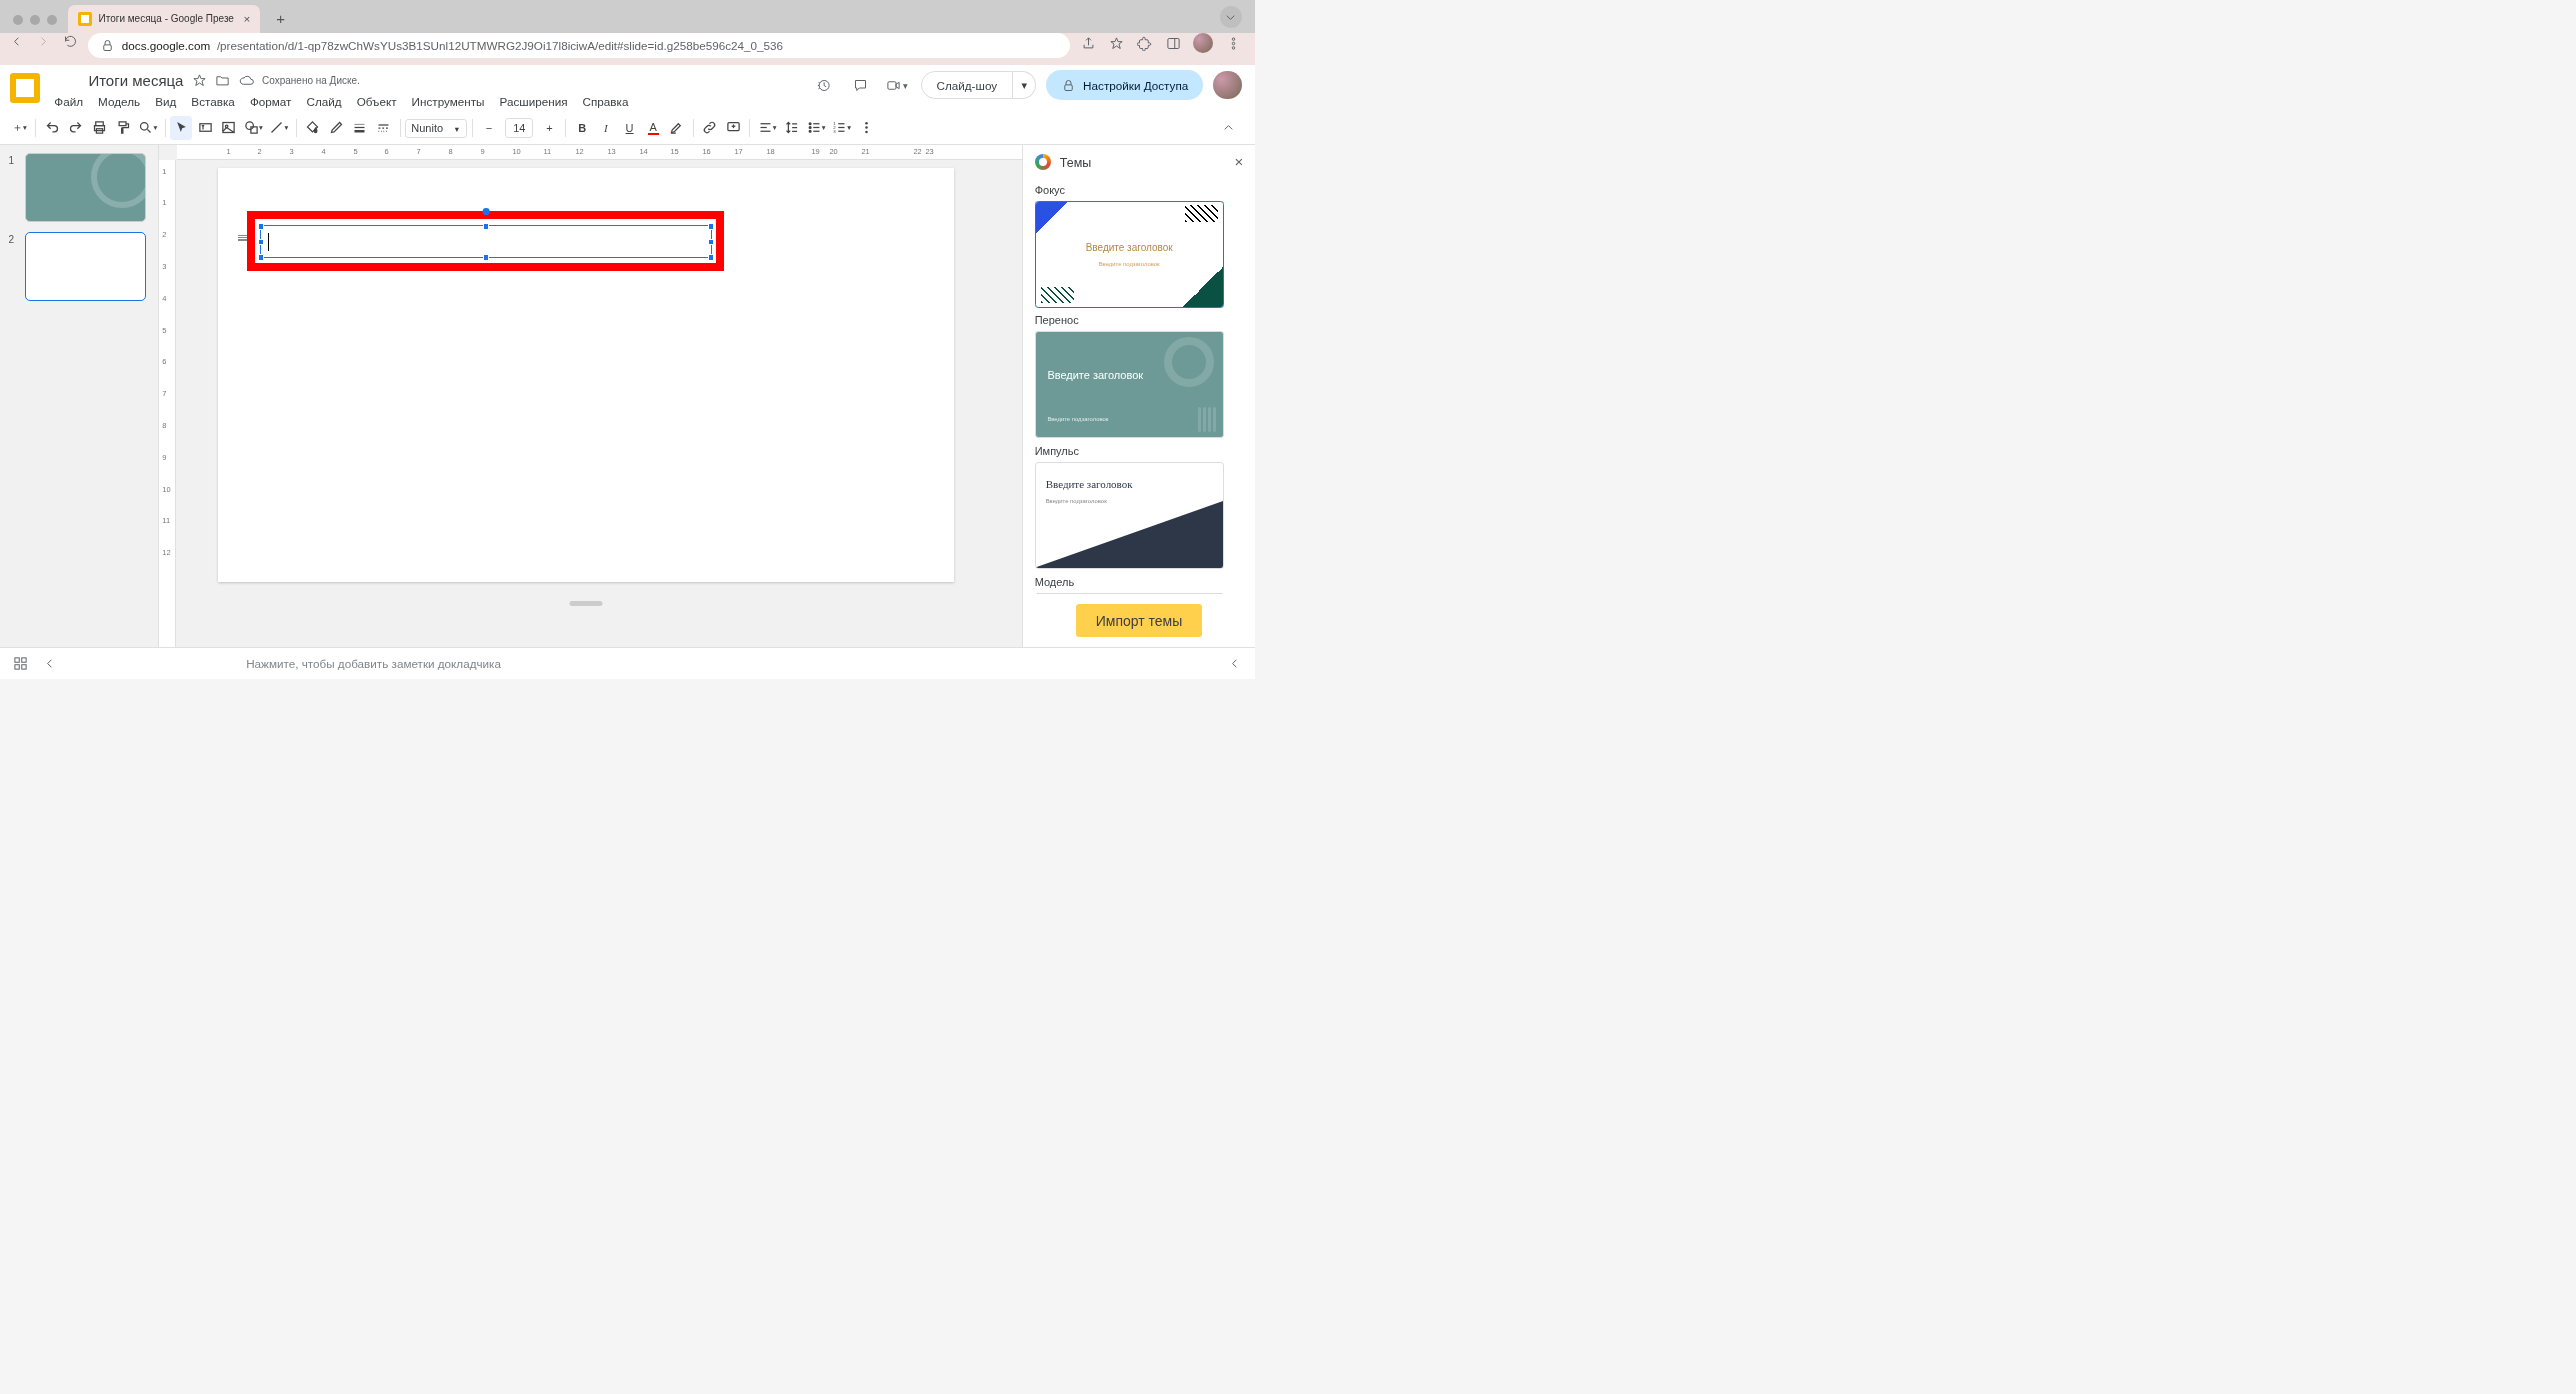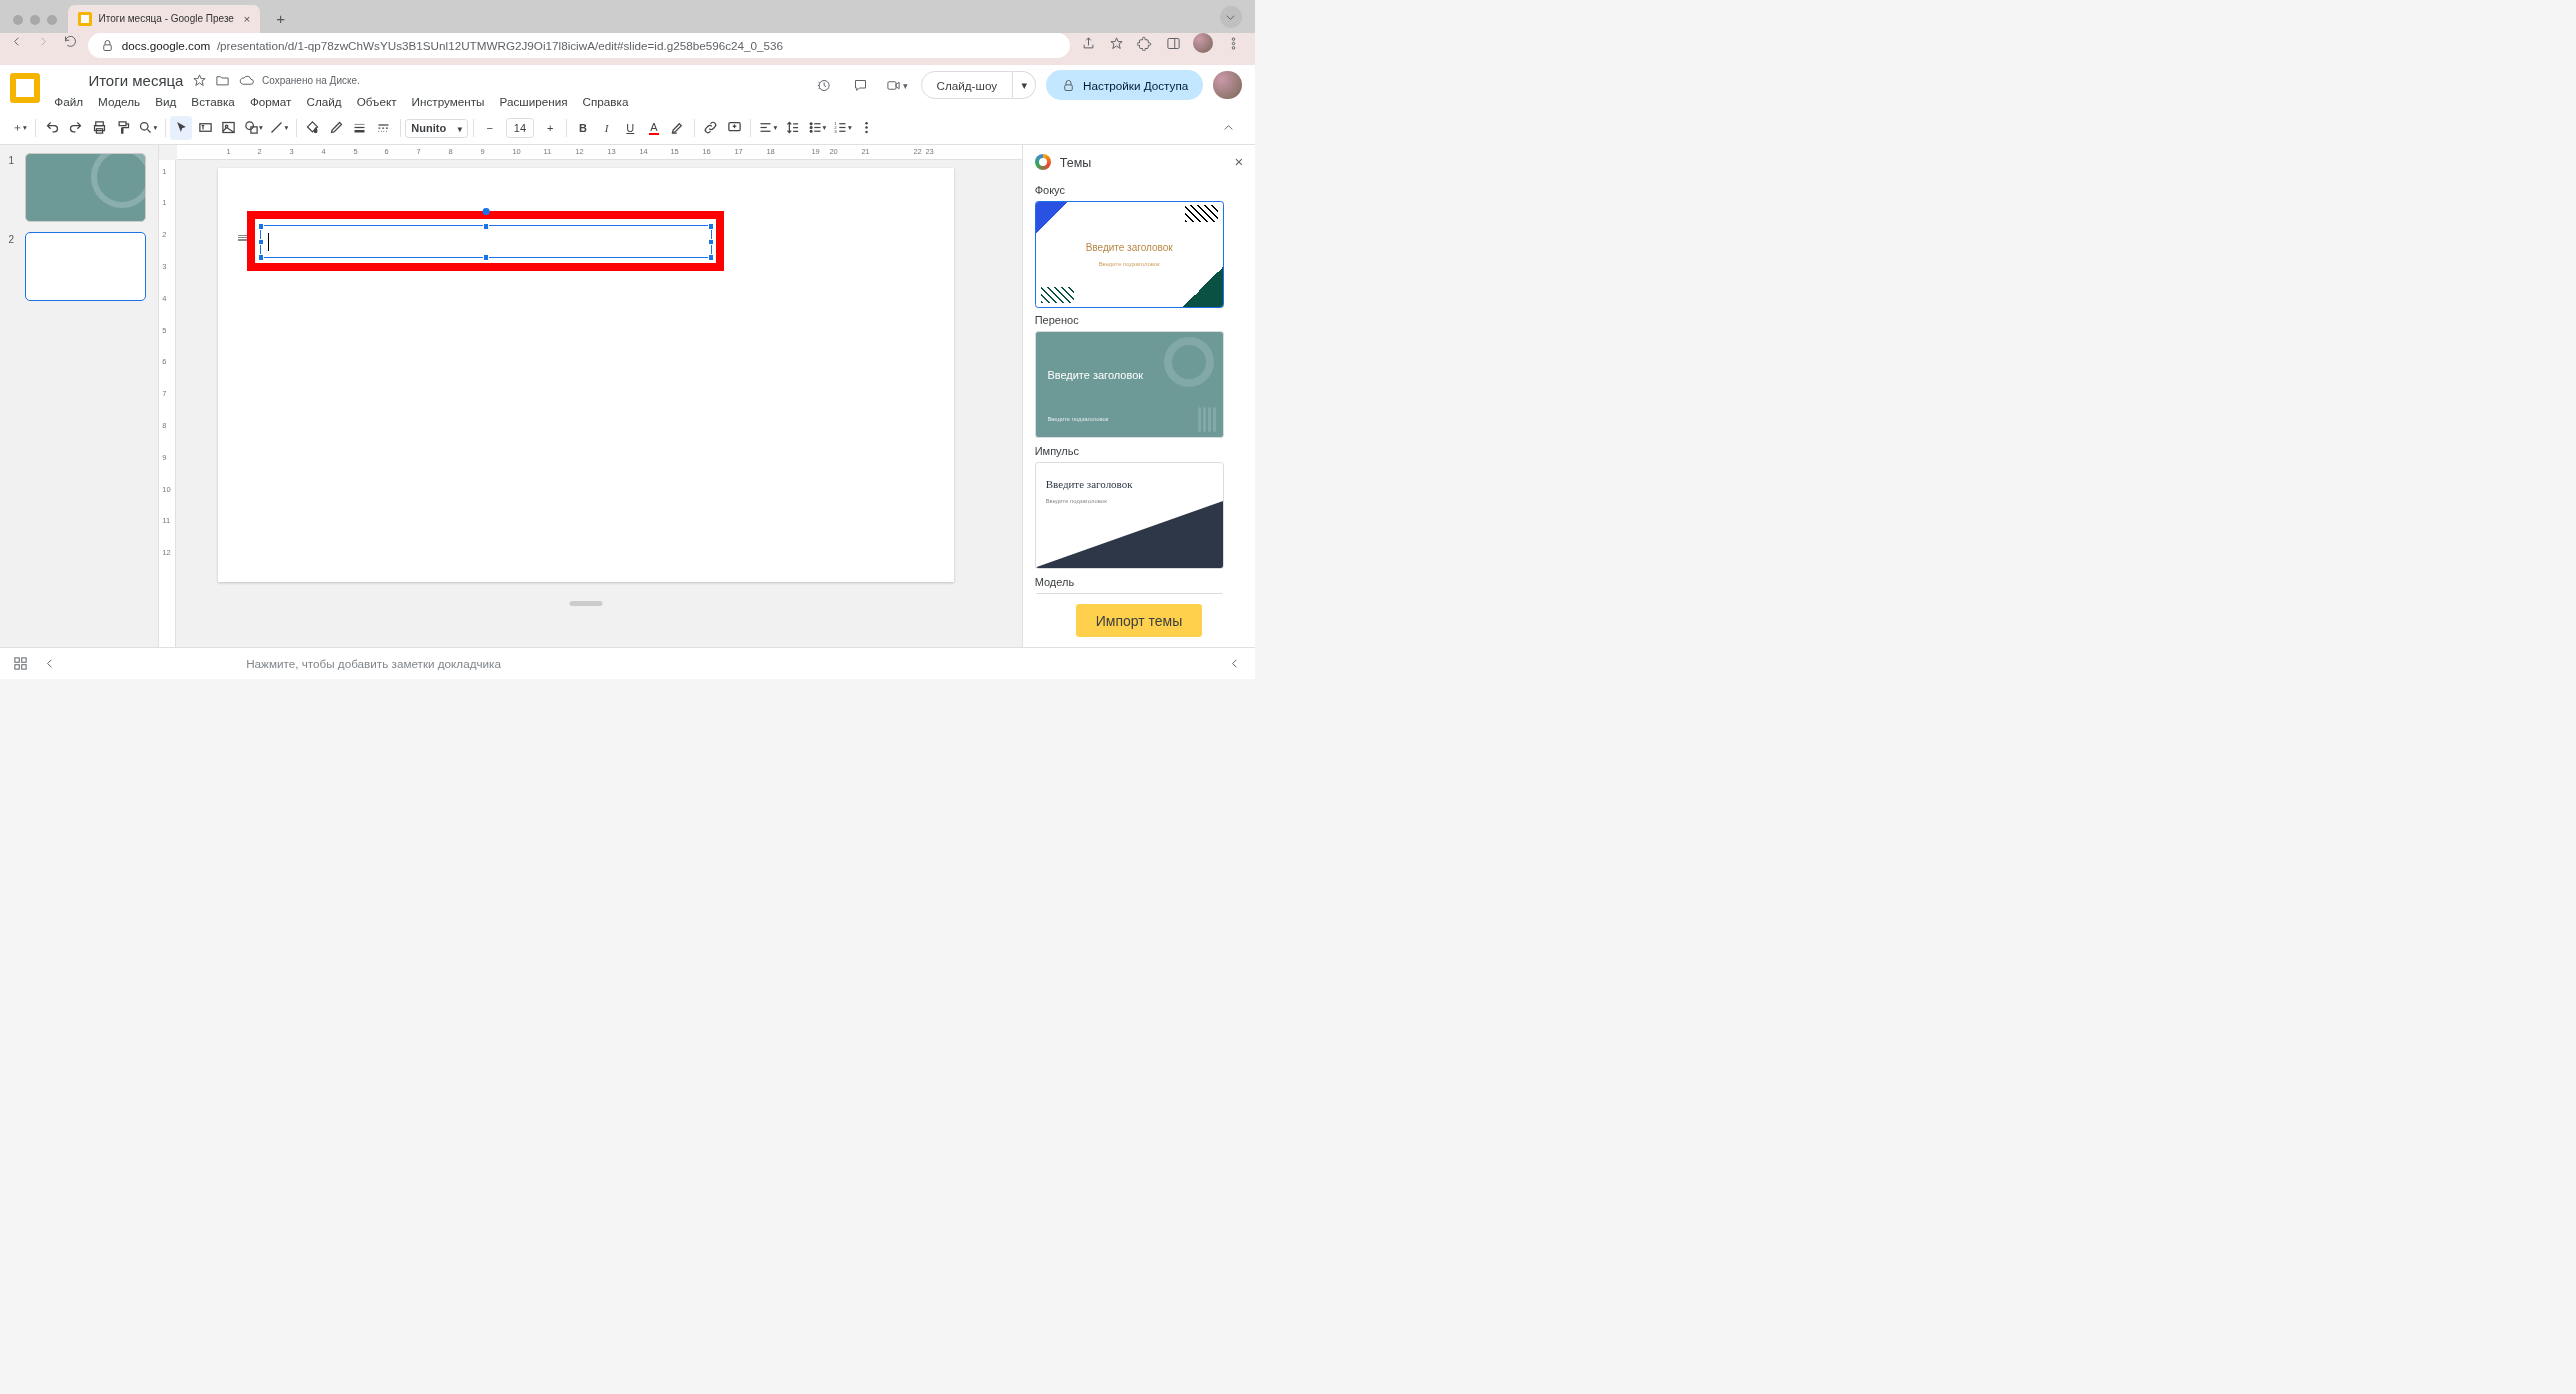--- a/index.html
+++ b/index.html
@@ -35,21 +35,21 @@
   .hdr-btn { width:27px; height:27px; display:flex; align-items:center; justify-content:center; color:#5f6368; border-radius:3.3px;}
   .slideshow { border:0.8px solid #dadce0; border-radius: 25px 0 0 25px; padding: 6.7px 15px; font-size:11.7px; color:#3c4043;}
   .slideshow-dd { border:0.8px solid #dadce0; border-left:none; border-radius:0 25px 25px 0; padding:6.7px 8.4px;}
   .share-btn { background:#c2e7ff; border-radius:25px; padding:7.5px 15px; display:flex; align-items:center; gap:6.7px; font-size:11.7px; color:#001d35;}
   .avatar-lg { width:28.4px; height:28.4px; border-radius:50%; background: radial-gradient(circle at 30% 30%, #c9a, #765);}
   
   .toolbar { height:33px; border-bottom:0.8px solid #e0e0e0; display:flex; align-items:center; padding:0 8.4px; gap:1.7px; background:#fff;}
   .tb { min-width:22px; height:23.4px; display:flex; align-items:center; justify-content:center; color:#444; border-radius:3.3px; padding:0 2.5px;}
   .tb svg { width:15px; height:15px; }
   .sep { width:0.8px; height:18.4px; background:#e0e0e0; margin:0 3.3px;}
-  .font-sel { border:0.8px solid #dadce0; border-radius:3.3px; padding:2.5px 5px; display:flex; align-items:flex-end; gap:11.7px; font-size:11px; min-width:62px;font-weight:bold;}
+  .font-sel { border:0.8px solid #dadce0; border-radius:3.3px; padding:2.5px 5px; display:flex; align-items:flex-end; gap:11.7px; font-size:11px; min-width:62px;}
   .size-box { border:0.8px solid #dadce0; border-radius:3.3px; width:28.4px; height:20px; display:flex; align-items:center; justify-content:center; font-size:11px; margin:0 3.3px;}
   .collapse { margin-left:auto; margin-right:6.7px;}
   
   .main { display:flex; height: calc(679px - 33px - 32px - 47px - 33px - 32px); background:#f1f1f1; position:relative;}
   .thumbs { width:159px; background:#f1f1f1; padding:8.4px 8.4px; overflow:hidden; border-right:0.8px solid #e0e0e0;}
   .thumb-row { display:flex; gap:6.7px; margin-bottom:10px;}
   .thumb-num { font-size:10px; color:#555; width:10px; padding-top:1.7px;}
   .thumb { width:121px; height:69px; border-radius:5px; background:#fff; border:0.8px solid #ccc;}
   .thumb.t1 { background: #6d9a96; position:relative; overflow:hidden;}
   .thumb.t1::after { content:''; position:absolute; right:-8.4px; top:-8.4px; width:50px; height:50px; border:6.7px solid rgba(255,255,255,.2); border-radius:50%;}

